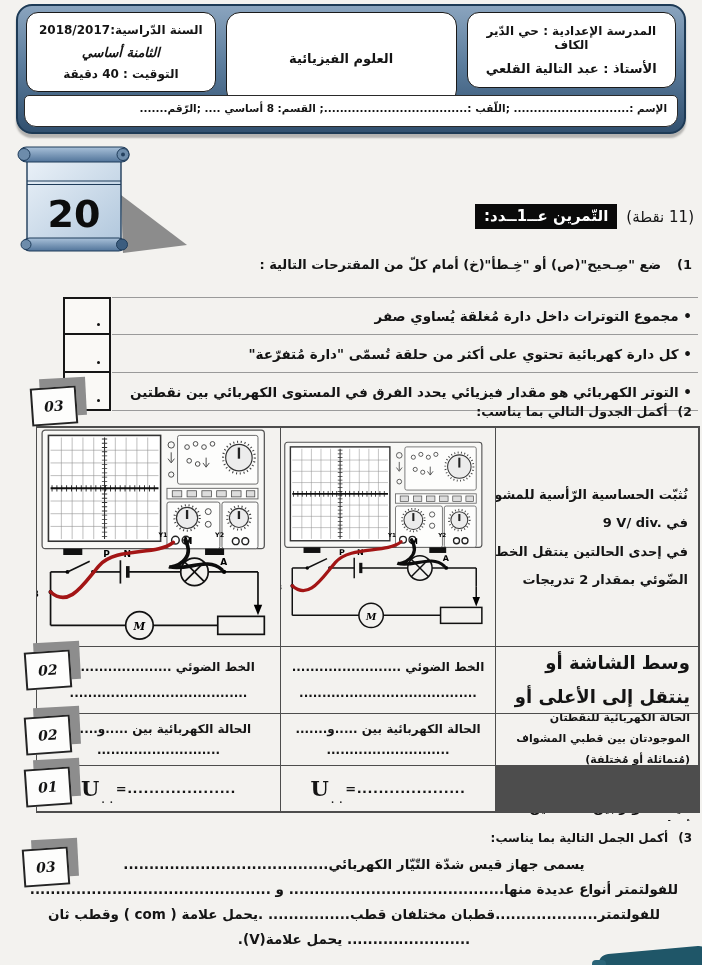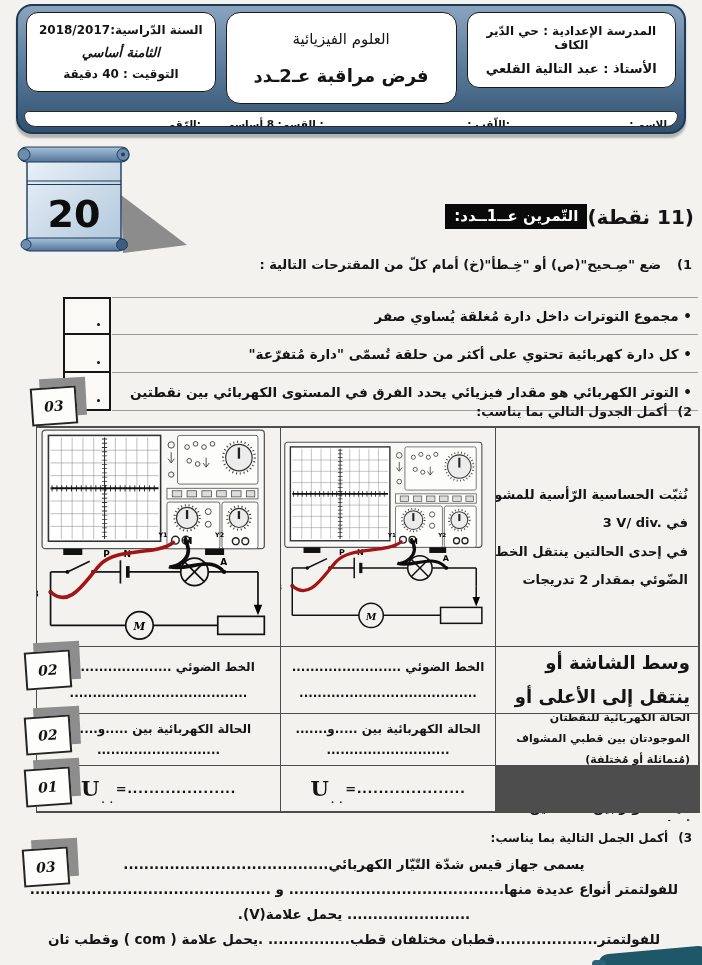--- a/index.html
+++ b/index.html
@@ -17,39 +17,39 @@
     border:2px solid #1d3a55;border-radius:16px;
     box-shadow:0 4px 2px rgba(60,60,60,.35);
     box-sizing:border-box;
   }
   .hdr-row{position:absolute;top:6px;left:8px;right:8px;display:flex;flex-direction:row-reverse;gap:10px;align-items:flex-start;}
   .hbox{background:#fff;border:1.6px solid #1a1a1a;border-radius:12px;box-sizing:border-box;
         display:flex;flex-direction:column;justify-content:space-evenly;text-align:center;direction:rtl;}
   .hbox-school{width:212px;height:76px;font-size:12px;font-weight:700;padding:2px 6px;}
   .hbox-school .l2{font-size:13px;}
   .hbox-center{width:234px;height:92px;border-radius:14px;}
-  .hbox-center .subject{font-size:15px;font-weight:400;}
+  .hbox-center .subject{font-size:13px;font-weight:700;}
   .hbox-center .examtitle{font-size:18px;font-weight:800;}
   .hbox-left{width:192px;height:80px;font-size:12px;font-weight:700;padding:2px 4px;}
   .hbox-left .lvl{font-size:13px;font-style:italic;}
   .hdr-name{
-    position:absolute;left:6px;right:6px;bottom:5px;height:16px;
+    position:absolute;left:6px;right:6px;bottom:5px;height:32px;
     background:#fff;border:1px solid #2a2a2a;border-radius:5px 5px 12px 12px;
     direction:rtl;font-size:10.5px;font-weight:700;
     padding:6px 10px 0 6px;box-sizing:border-box;white-space:nowrap;overflow:hidden;
   }
 
   
   .scroll-svg{left:15px;top:145px;width:176px;height:112px;}
   .scroll-num{font:900 38px "DejaVu Sans",sans-serif;fill:#0d0d0d;}
 
   
-  .ex-head{right:8px;top:204px;display:flex;flex-direction:row-reverse;align-items:center;direction:rtl;}
+  .ex-head{right:8px;top:204px;display:flex;flex-direction:row-reverse;align-items:center;gap:9px;direction:rtl;}
   .ex-black{background:#0a0a0a;color:#fff;font-size:15px;font-weight:800;padding:3px 9px 4px;}
-  .ex-pts{font-size:20px;font-weight:700;}
+  .ex-pts{font-size:15px;font-weight:400;}
 
   .qline{direction:rtl;font-weight:700;display:flex;flex-direction:row;gap:16px;align-items:baseline;}
   .qnum{font-weight:800;}
   .q1line{right:10px;top:257px;font-size:13px;}
   .q2line{right:10px;top:404px;font-size:12.5px;gap:10px;}
   .q3line{right:10px;top:831px;font-size:12px;gap:10px;}
 
   
   .props{left:60px;top:297px;right:4px;height:114px;}
   .prop-rows{position:absolute;left:52px;right:0;top:0;}
@@ -218,21 +218,20 @@
 </svg>
 
 <div class="abs hdr">
   <div class="hdr-row">
     <div class="hbox hbox-school">
       <div>المدرسة الإعدادية : حي الدّير الكاف</div>
       <div class="l2">الأستاذ : عبد التالية القلعي</div>
     </div>
     <div class="hbox hbox-center">
       <div class="subject">العلوم الفيزيائية</div>
-      <div class="examtitle">فرض مراقبة عـ2ـدد</div>
     </div>
     <div class="hbox hbox-left">
       <div>السنة الدّراسية:2018/2017</div>
       <div class="lvl">الثامنة أساسي</div>
       <div>التوقيت : 40 دقيقة</div>
     </div>
   </div>
   <div class="hdr-name">الإسم :............................. ;اللّقب :....................................; القسم: 8 أساسي .... ;الرّقم.......</div>
 </div>
 
@@ -307,21 +306,21 @@
   <span class="qnum">2)</span>
   <span>أكمل الجدول التالي بما يناسب:</span>
 </div>
 
 <div class="abs tbl">
 
   <div class="cell cell-info">
     <div class="ln">نُثبّت الحساسية الرّأسية للمشواف</div>
     <div class="ln">
       <span>في</span>
-      <span dir="ltr">3 V/ div.</span>
+      <span dir="ltr">9 V/ div.</span>
     </div>
     <div class="ln">في إحدى الحالتين ينتقل الخط</div>
     <div class="ln">الضّوئي بمقدار 2 تدريجات</div>
   </div>
   <div class="cell">
     <svg class="fig" viewBox="0 0 228 206" preserveAspectRatio="xMidYMid meet">
         <use href="#figcell" xlink:href="#figcell"></use>
       </svg>
   </div>
   <div class="cell">
@@ -390,18 +389,18 @@
 <div class="abs badge" style="left:23px;top:848px;">
   <div class="badge-sh"></div>
   <div class="badge-bx">
       <span>03</span>
     </div>
 </div>
 
 <div class="abs q3block">
   <div>يسمى جهاز قيس شدّة التّيّار الكهربائي........................................</div>
   <div>للفولتمتر أنواع عديدة منها.......................................... و ...............................................</div>
+  <div>للفولتمتر....................قطبان مختلفان قطب................ .يحمل علامة ( com ) وقطب ثان</div>
   <div>........................ يحمل علامة(V).</div>
-  <div>للفولتمتر....................قطبان مختلفان قطب................ .يحمل علامة ( com ) وقطب ثان</div>
 </div>
 
 <div class="abs corner"></div>
 <div class="abs corner2"></div>
 
 </body></html>

